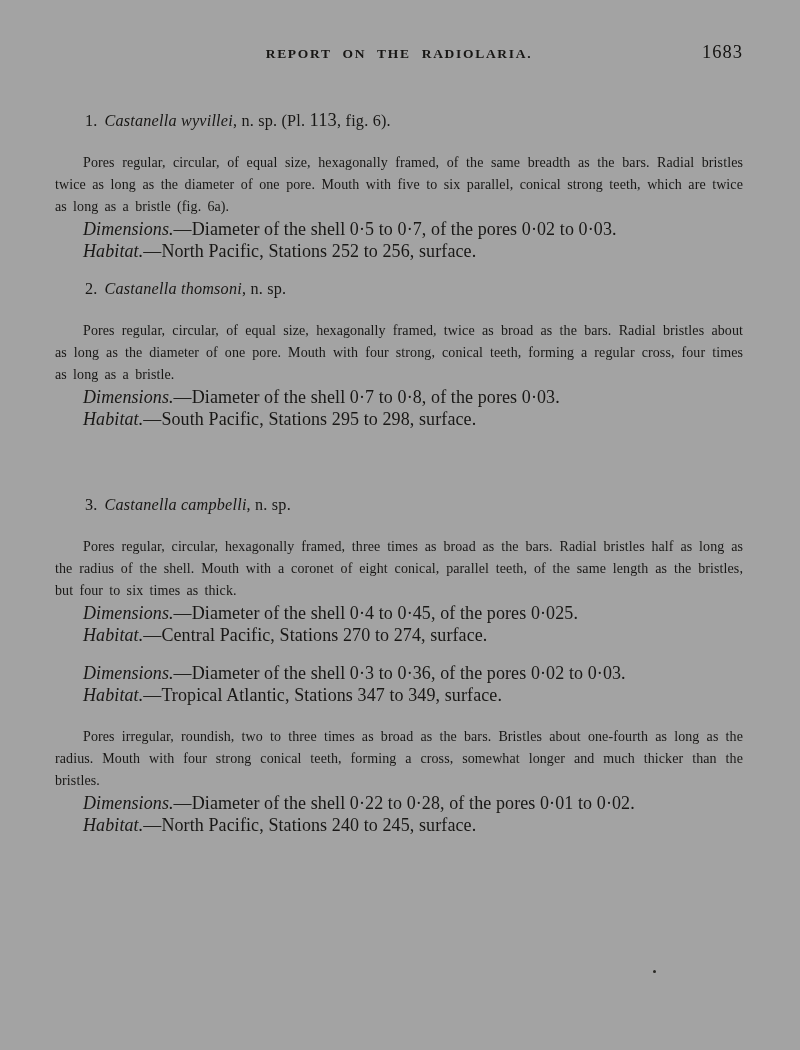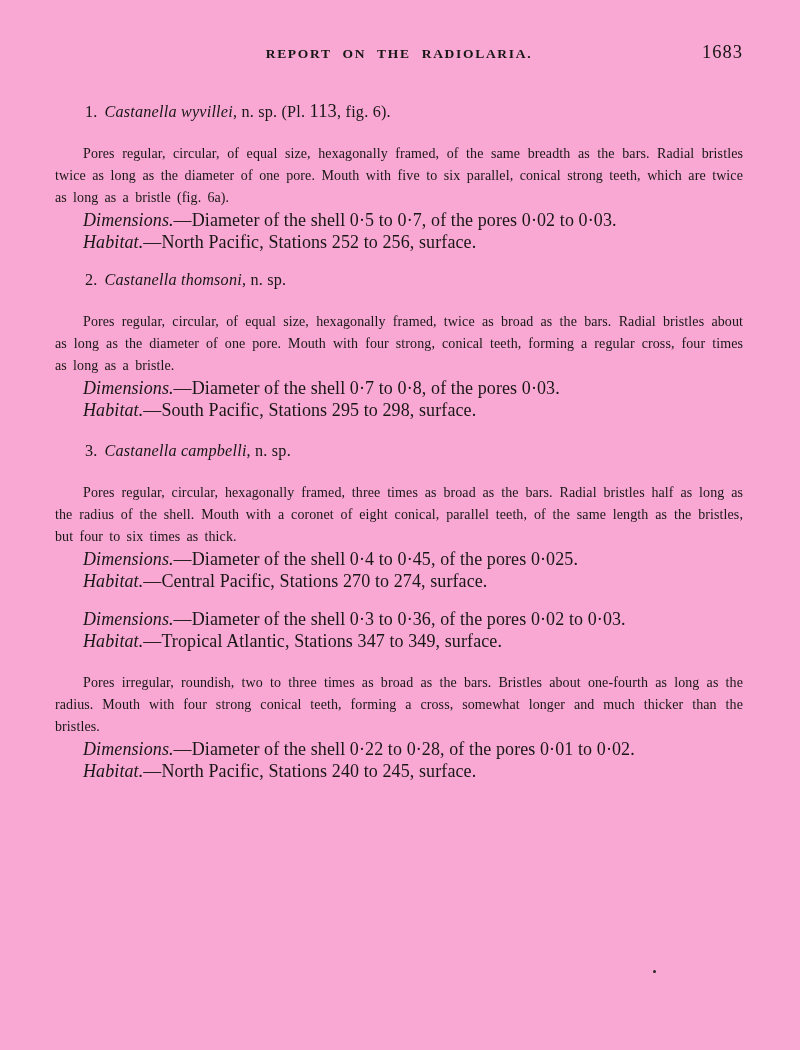--- a/index.html
+++ b/index.html
@@ -5,21 +5,21 @@
   html, body {
     margin: 0;
     padding: 0;
     background: #ffffff;
   }
   .page {
     position: relative;
     width: 800px;
     height: 1050px;
     box-sizing: border-box;
-    background: #f9a8d4;
+    background: #a3a3a3;
     color: #181715;
     font-family: "Liberation Serif", "DejaVu Serif", serif;
     padding: 46px 57px 0 55px;
     overflow: hidden;
   }
   .page-header {
     position: relative;
     height: 20px;
   }
   .running-title {
@@ -40,27 +40,27 @@
     color: #141311;
   }
   .species-section .species-heading {
     margin: 0 0 0 30px;
     font-size: 16.2px;
     font-weight: normal;
     line-height: 22px;
     letter-spacing: 0.2px;
   }
   .first-section {
-    margin-top: 34px;
+    margin-top: 43px;
   }
   .species-section + .species-section {
     margin-top: 16px;
   }
   .species-section:nth-of-type(3) {
-    margin-top: 19px;
+    margin-top: 64px;
   }
   .species-number {
     margin-right: 7px;
   }
   .sp-name {
     font-style: italic;
   }
   .plate-num {
     font-size: 1.14em;
   }

